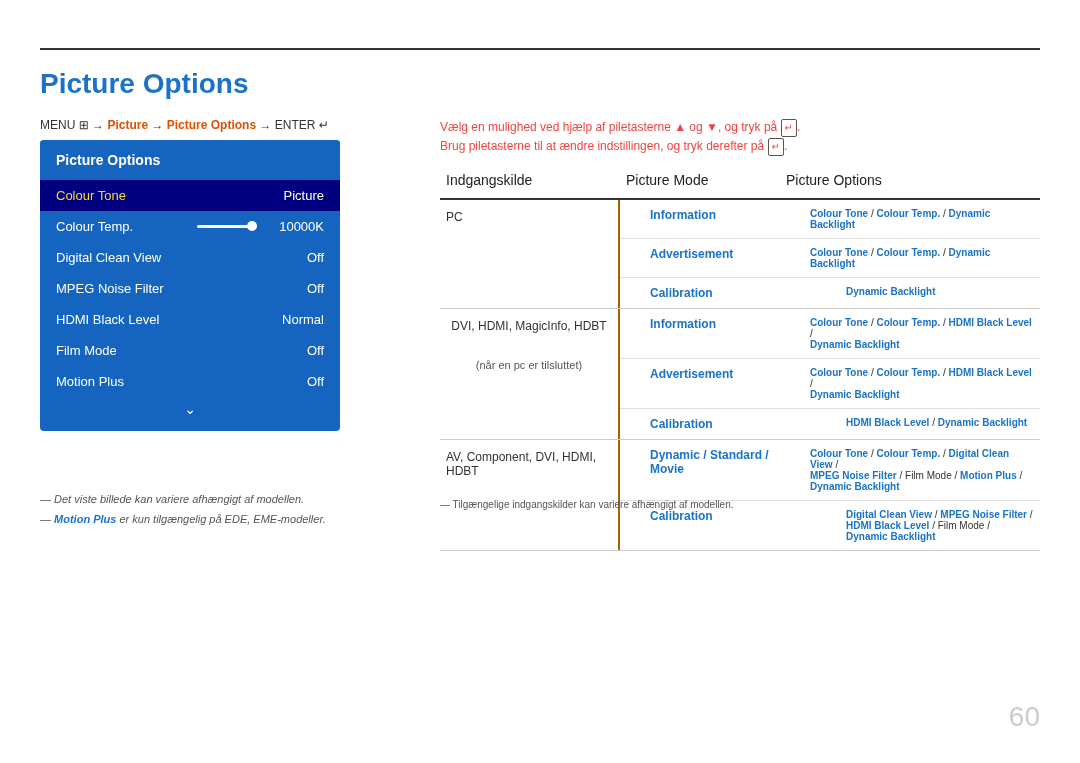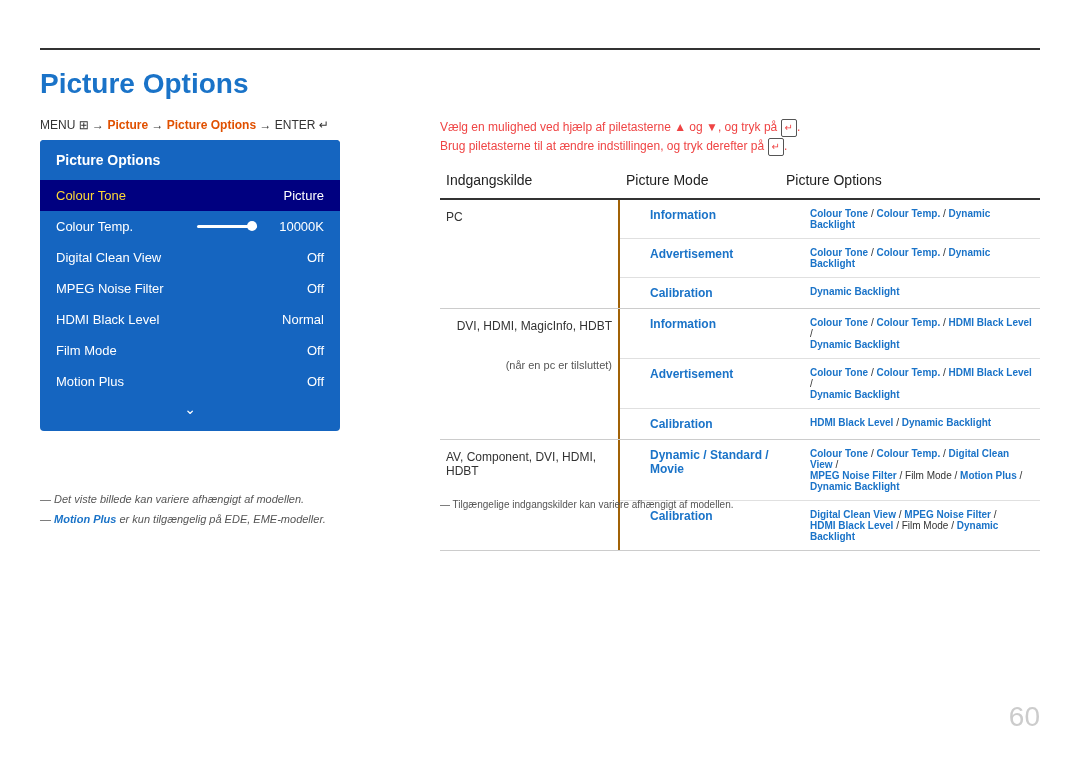--- a/index.html
+++ b/index.html
@@ -197,20 +197,21 @@
       display: flex;
       flex-direction: column;
     }
     .mode-options-row {
       display: grid;
       grid-template-columns: 160px 1fr;
       border-bottom: 1px solid #e0e0e0;
     }
     .mode-options-row:last-child {
       border-bottom: none;
+      gap: 36px;
     }
 
     
     .notes-left {
       position: absolute;
       top: 490px;
       left: 40px;
       font-size: 11px;
       color: #555;
       line-height: 1.8;
@@ -325,21 +326,21 @@
       <div class="mode-options-row">
         <div class="td picture-mode-cell">Calibration</div>
         <div class="td options-cell">
           <span class="opt-link">Dynamic Backlight</span>
         </div>
       </div>
     </div>
   </div>
 
   <div class="multi-row-wrapper">
-    <div class="source-col" style="flex-direction:column; align-items:flex-end; gap:2px;">
+    <div class="source-col" style="flex-direction:column; align-items:center; gap:2px;">
       <span>DVI, HDMI, MagicInfo, HDBT</span>
       <span style="font-size:11px; color:#555;margin-top:24px;">(når en pc er tilsluttet)</span>
     </div>
     <div class="mode-options-col">
       <div class="mode-options-row">
         <div class="td picture-mode-cell">Information</div>
         <div class="td options-cell">
           <span class="opt-link">Colour Tone</span><span class="sep"> / </span><span class="opt-link">Colour Temp.</span><span class="sep"> / </span><span class="opt-link">HDMI Black Level</span><span class="sep"> / </span><br><span class="opt-link">Dynamic Backlight</span>
         </div>
       </div>

